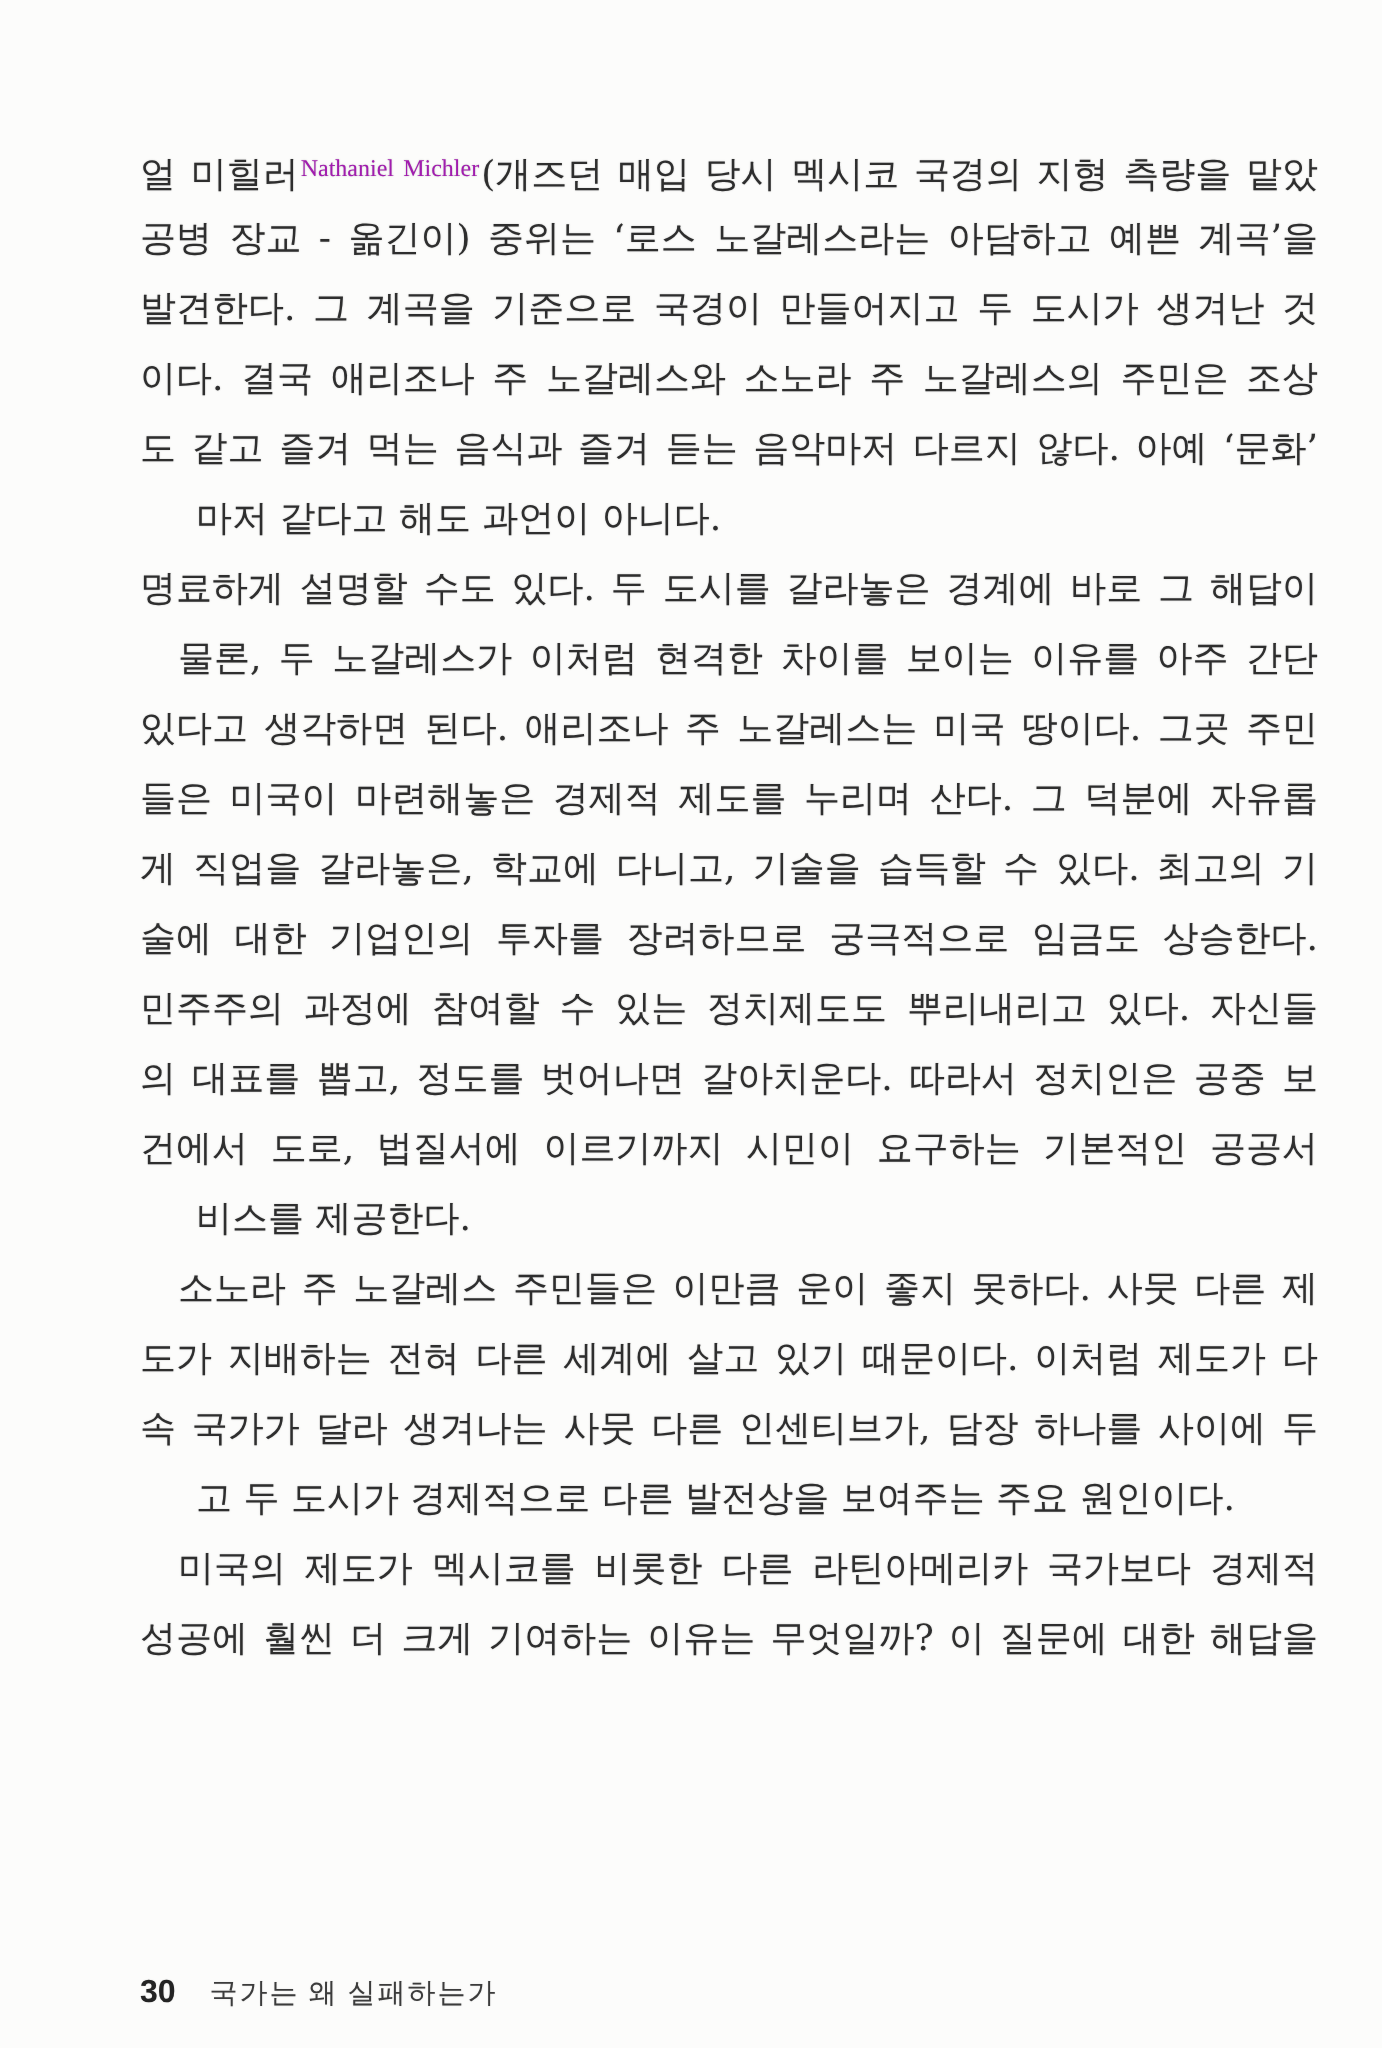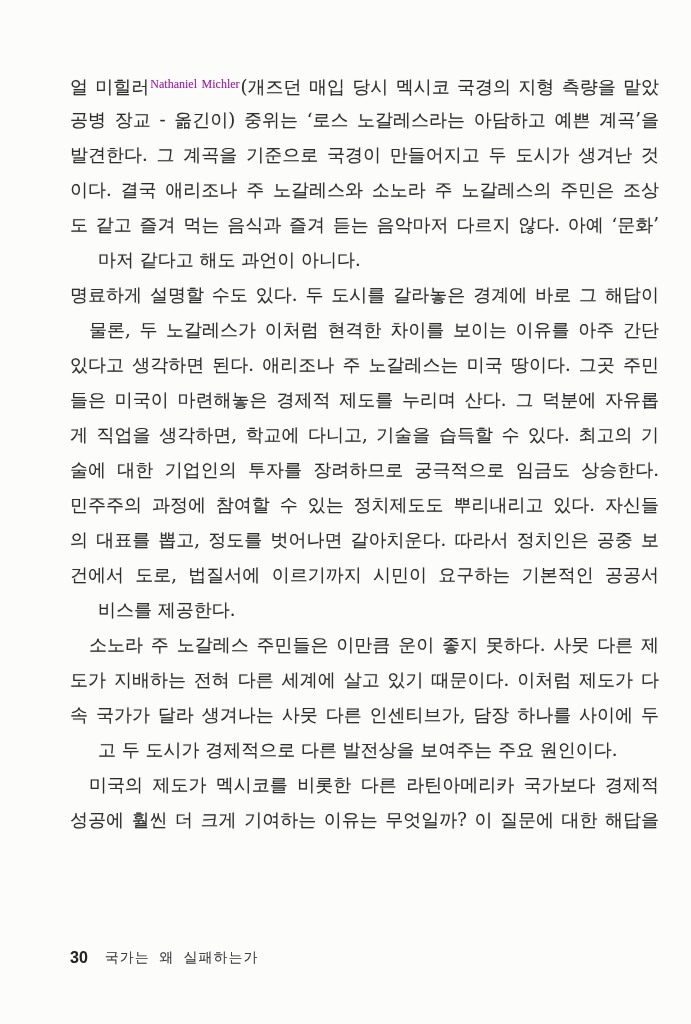--- a/index.html
+++ b/index.html
@@ -34,34 +34,34 @@
   .sup {
     font-family: Liberation Serif, serif;
     font-size: 12px;
     vertical-align: 5px;
     margin: 0 1px;
     color: #a21caf;
   }
   .footer {
     position: absolute;
     left: 70px;
-    top: 949px;
+    top: 988px;
     width: 589px;
     display: flex;
     align-items: center;
   }
   .pagenum {
     font-family: "Liberation Sans", sans-serif;
     font-size: 16px;
     font-weight: bold;
     color: #242424;
     text-shadow: 0 0 0.6px rgba(70,70,70,0.3);
   }
   .booktitle {
-    font-family: Liberation Mono, monospace;
+    font-family: Liberation Serif, serif;
     font-size: 14px;
     color: #3c3c3c;
     margin-left: 17px;
     letter-spacing: 1px;
     text-shadow: 0 0 0.6px rgba(90,90,90,0.3);
   }
 </style>
 </head>
 <body>
 
@@ -72,21 +72,21 @@
     <p class="line">공병 장교 - 옮긴이) 중위는 ‘로스 노갈레스라는 아담하고 예쁜 계곡’을</p>
     <p class="line">발견한다. 그 계곡을 기준으로 국경이 만들어지고 두 도시가 생겨난 것</p>
     <p class="line">이다. 결국 애리조나 주 노갈레스와 소노라 주 노갈레스의 주민은 조상</p>
     <p class="line">도 같고 즐겨 먹는 음식과 즐겨 듣는 음악마저 다르지 않다. 아예 ‘문화’</p>
     <p class="line end">마저 같다고 해도 과언이 아니다.</p>
 
     <p class="line">명료하게 설명할 수도 있다. 두 도시를 갈라놓은 경계에 바로 그 해답이</p>
     <p class="line indent">물론, 두 노갈레스가 이처럼 현격한 차이를 보이는 이유를 아주 간단</p>
     <p class="line">있다고 생각하면 된다. 애리조나 주 노갈레스는 미국 땅이다. 그곳 주민</p>
     <p class="line">들은 미국이 마련해놓은 경제적 제도를 누리며 산다. 그 덕분에 자유롭</p>
-    <p class="line">게 직업을 생각하면, 학교에 다니고, 기술을 습득할 수 있다. 최고의 기</p>
+    <p class="line">게 직업을 갈라놓은, 학교에 다니고, 기술을 습득할 수 있다. 최고의 기</p>
     <p class="line">술에 대한 기업인의 투자를 장려하므로 궁극적으로 임금도 상승한다.</p>
     <p class="line">민주주의 과정에 참여할 수 있는 정치제도도 뿌리내리고 있다. 자신들</p>
     <p class="line">의 대표를 뽑고, 정도를 벗어나면 갈아치운다. 따라서 정치인은 공중 보</p>
     <p class="line">건에서 도로, 법질서에 이르기까지 시민이 요구하는 기본적인 공공서</p>
     <p class="line end">비스를 제공한다.</p>
 
     <p class="line indent">소노라 주 노갈레스 주민들은 이만큼 운이 좋지 못하다. 사뭇 다른 제</p>
     <p class="line">도가 지배하는 전혀 다른 세계에 살고 있기 때문이다. 이처럼 제도가 다</p>
     <p class="line">속 국가가 달라 생겨나는 사뭇 다른 인센티브가, 담장 하나를 사이에 두</p>
     <p class="line end">고 두 도시가 경제적으로 다른 발전상을 보여주는 주요 원인이다.</p>

